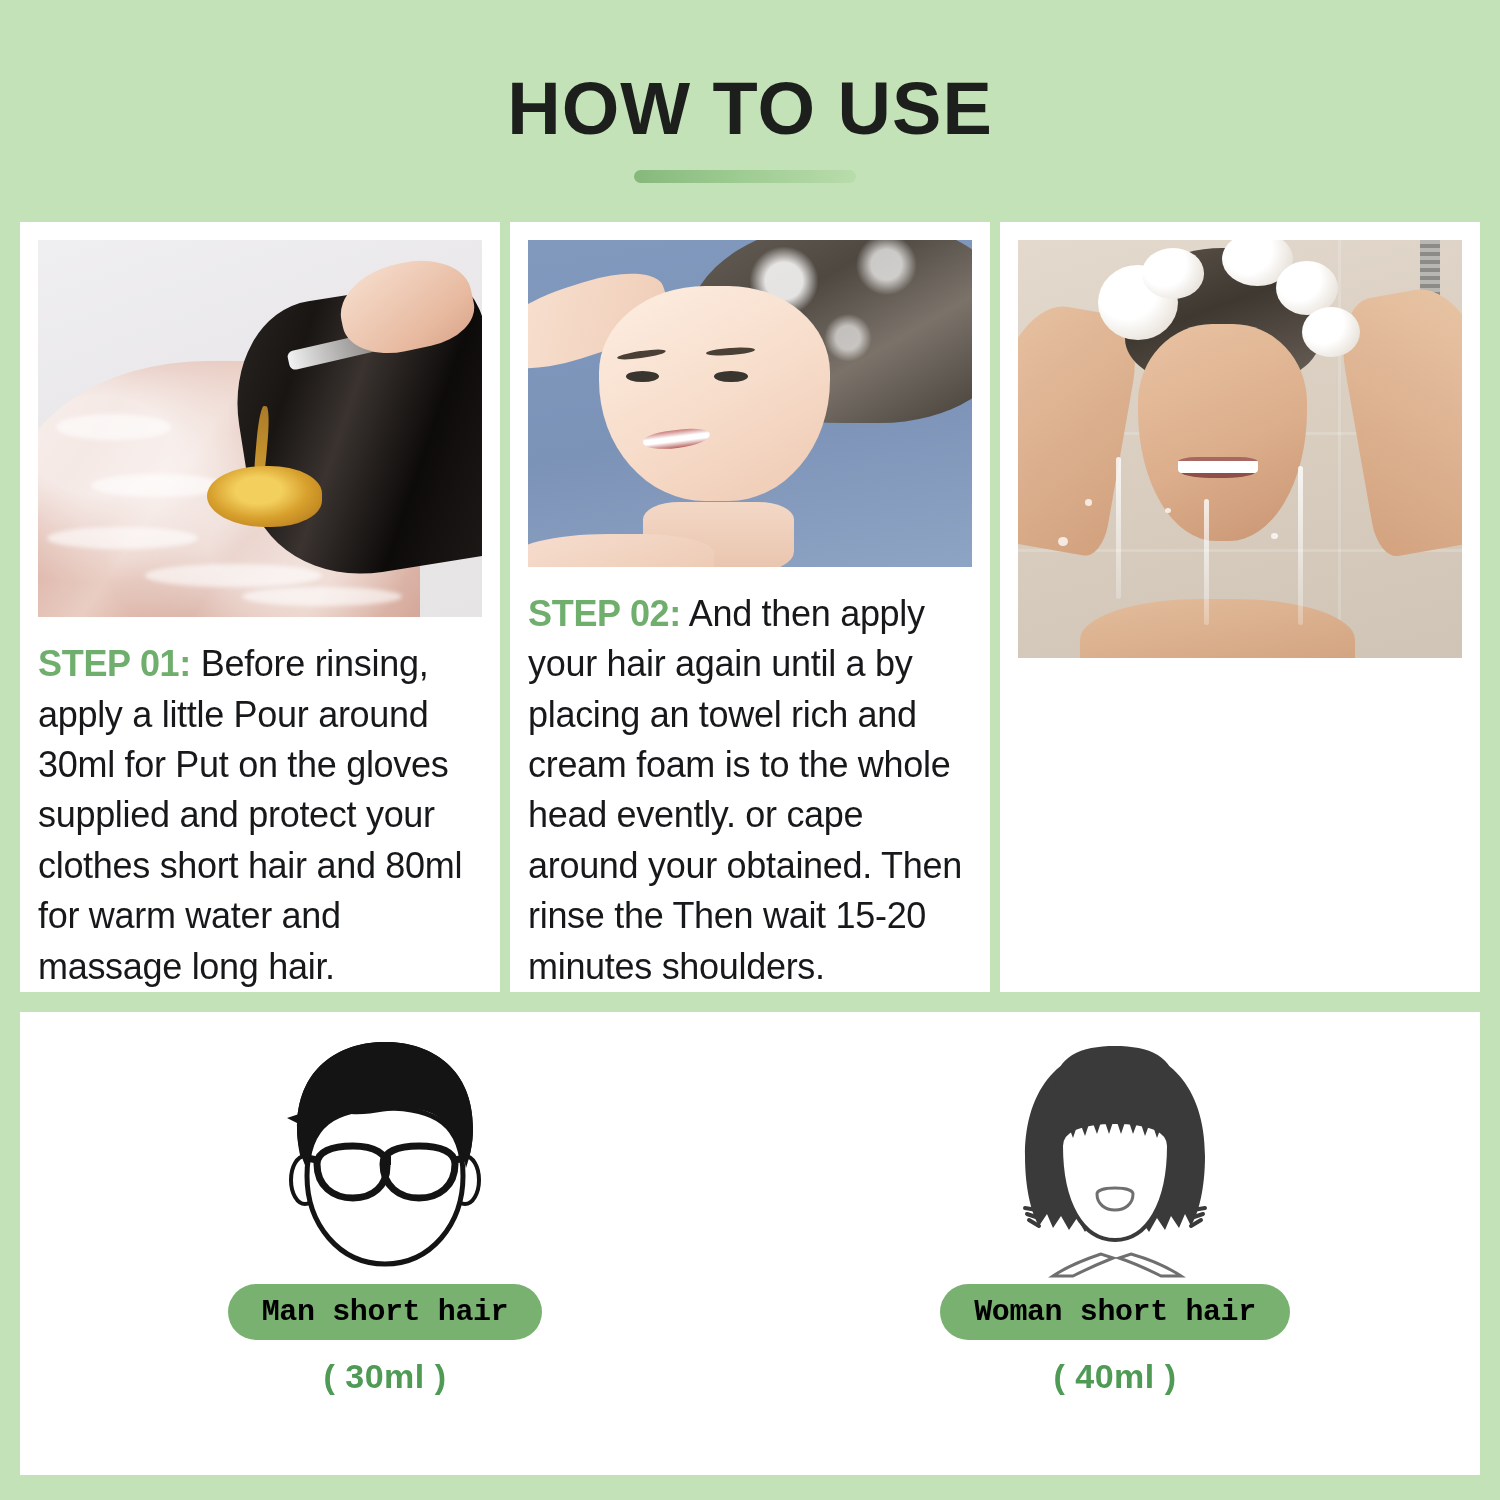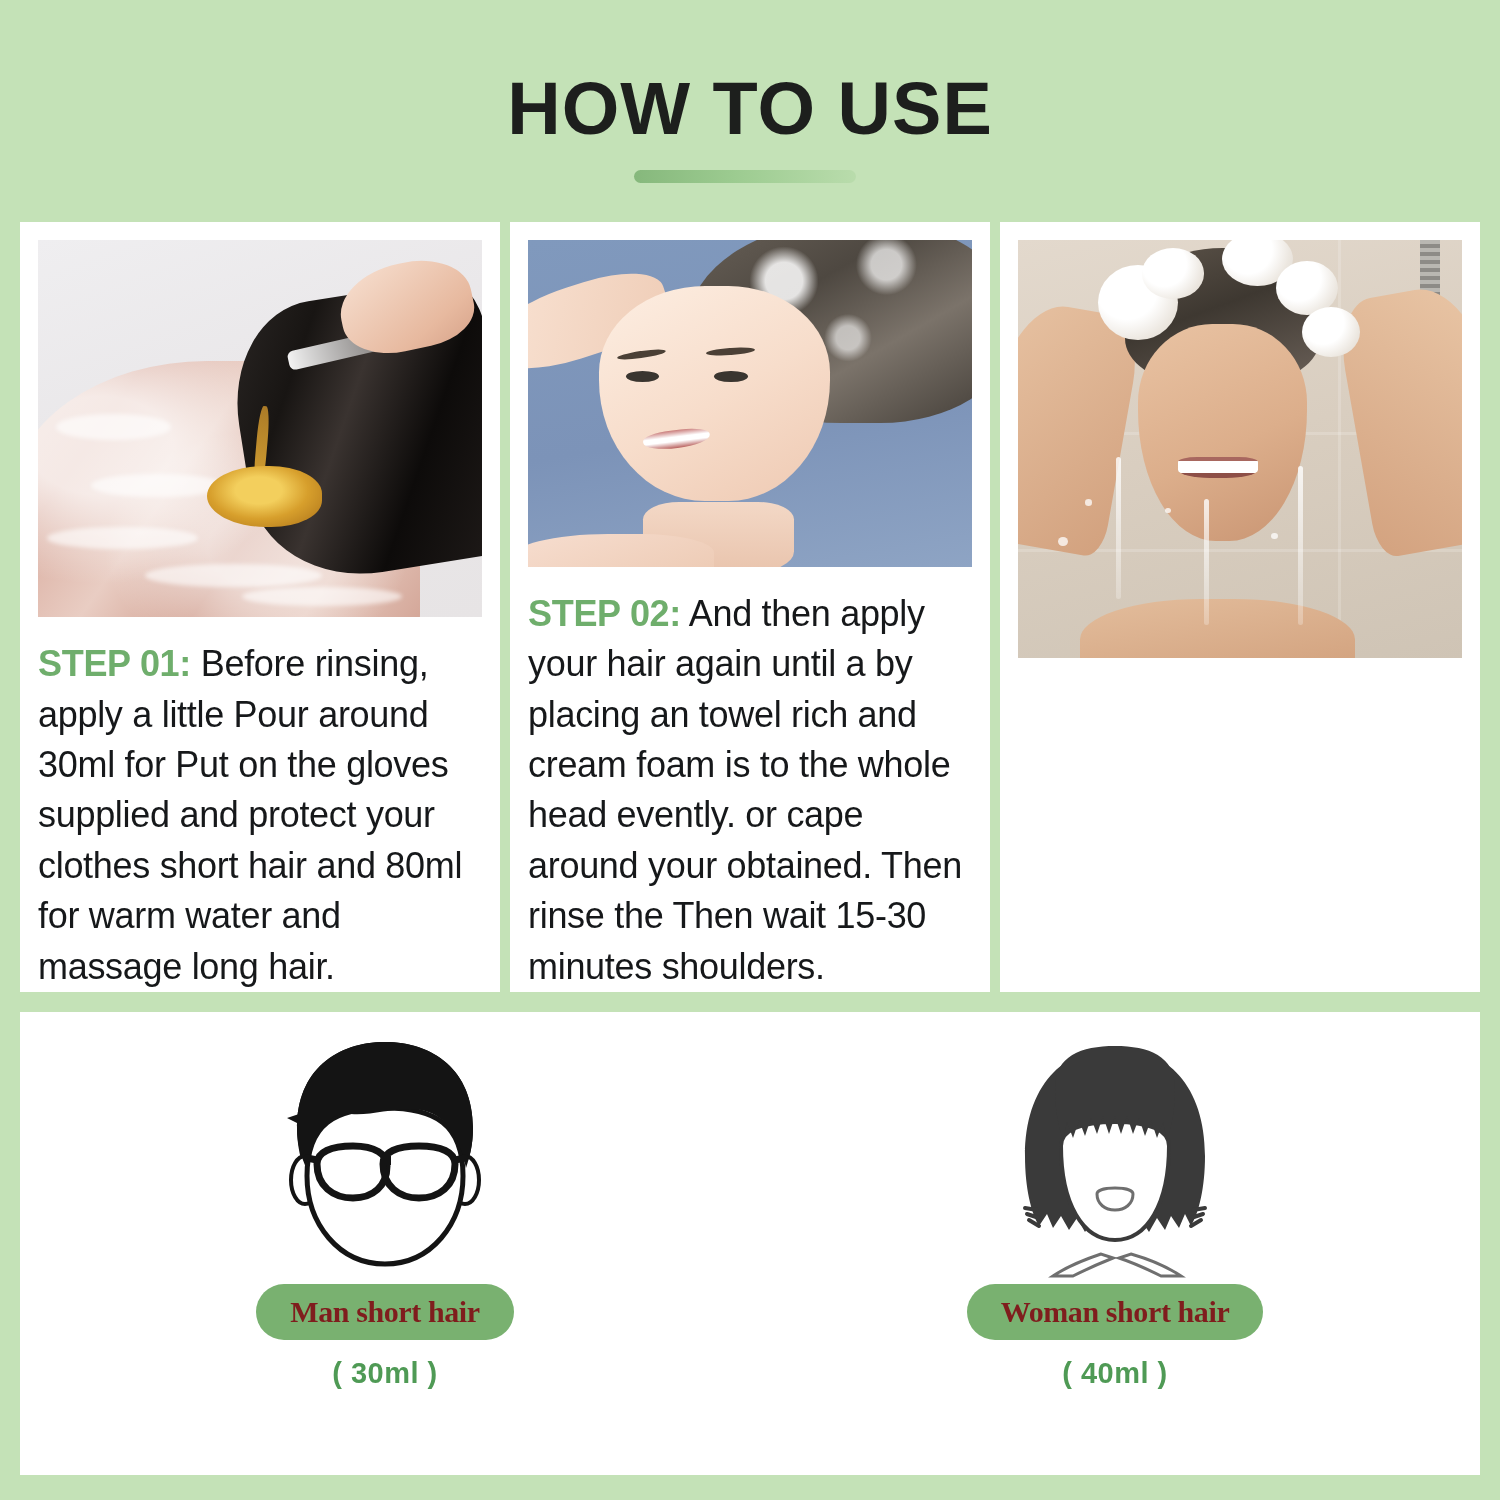--- a/index.html
+++ b/index.html
@@ -234,33 +234,33 @@
     align-items:center;
     padding-top:16px;
   }
   .silhouette {
     width:260px; height:250px;
     position:relative;
   }
   .pill {
     margin-top:6px;
     background:#79b170;
-    color:#7f1d1d;
+    color:#000000;
     border-radius:30px;
     padding:11px 34px;
     font-size:30px;
     font-weight:bold;
     letter-spacing:-0.4px;
     white-space:nowrap;
-    font-family:Liberation Serif, serif;
+    font-family:Liberation Mono, monospace;
   }
   .volume {
     margin-top:17px;
     color:#4f9a55;
-    font-size:29px;
+    font-size:34px;
     font-weight:bold;
     letter-spacing:0.5px;
     font-family:"Liberation Sans", sans-serif;
   }
 </style>
 </head>
 <body>
 
 <div class="page">
 
@@ -297,21 +297,21 @@
         <div class="p2-face"></div>
         <div class="p2-brow" style="left:20%; top:34%; transform:rotate(-8deg);"></div>
         <div class="p2-brow" style="left:40%; top:33%; transform:rotate(-4deg);"></div>
         <div class="p2-eye" style="left:22%; top:40%;"></div>
         <div class="p2-eye" style="left:42%; top:40%;"></div>
         <div class="p2-mouth"></div>
         <div class="p2-neck"></div>
         <div class="p2-shoulder"></div>
       </div>
       <div class="step-text">
-        <span class="step-label">STEP 02:</span><span> And then apply your hair again until a by placing an towel rich and cream foam is to the whole head evently. or cape around your obtained. Then rinse the Then wait 15-30 minutes shoulders.</span>
+        <span class="step-label">STEP 02:</span><span> And then apply your hair again until a by placing an towel rich and cream foam is to the whole head evently. or cape around your obtained. Then rinse the Then wait 15-20 minutes shoulders.</span>
       </div>
     </div>
 
     <div class="step-card">
       <div class="photo p3">
         <div class="p3-tile" style="left:0;  top:46%; width:100%; height:3px;"></div>
         <div class="p3-tile" style="left:0;  top:74%; width:100%; height:3px;"></div>
         <div class="p3-tile" style="left:72%; top:0;  width:3px;  height:100%;"></div>
         <div class="p3-hose"></div>
         <div class="p3-arm-l"></div>

